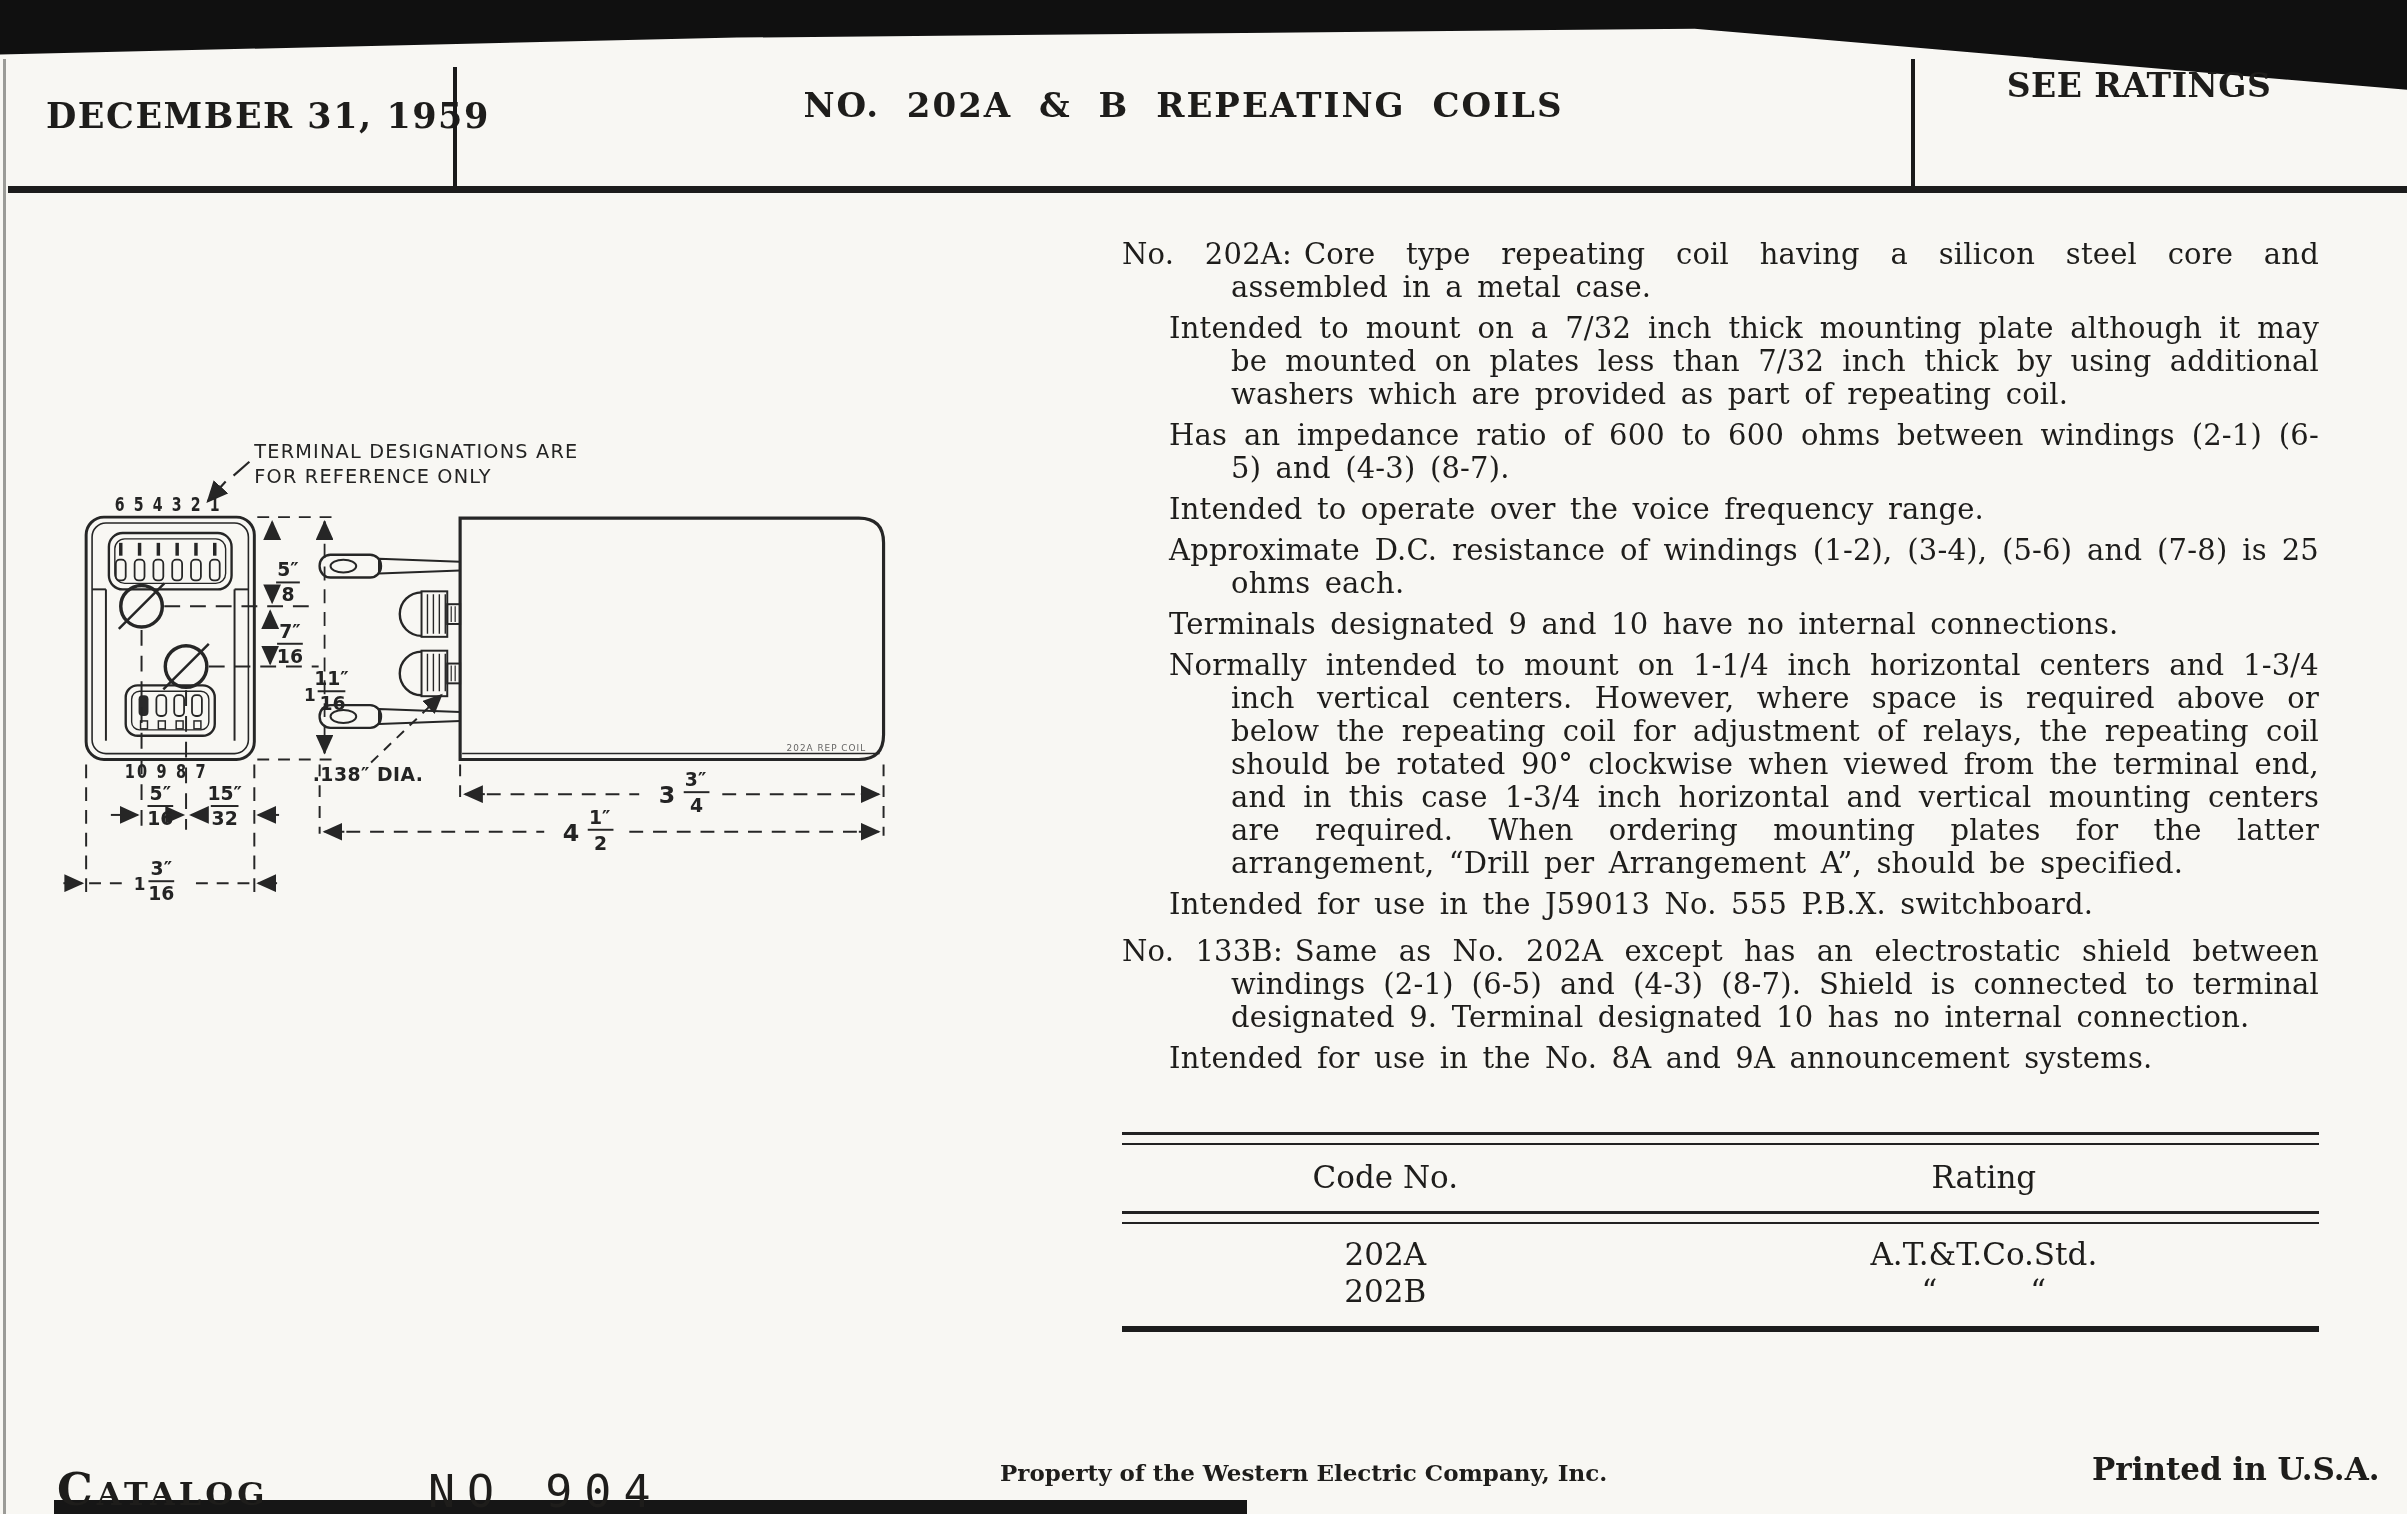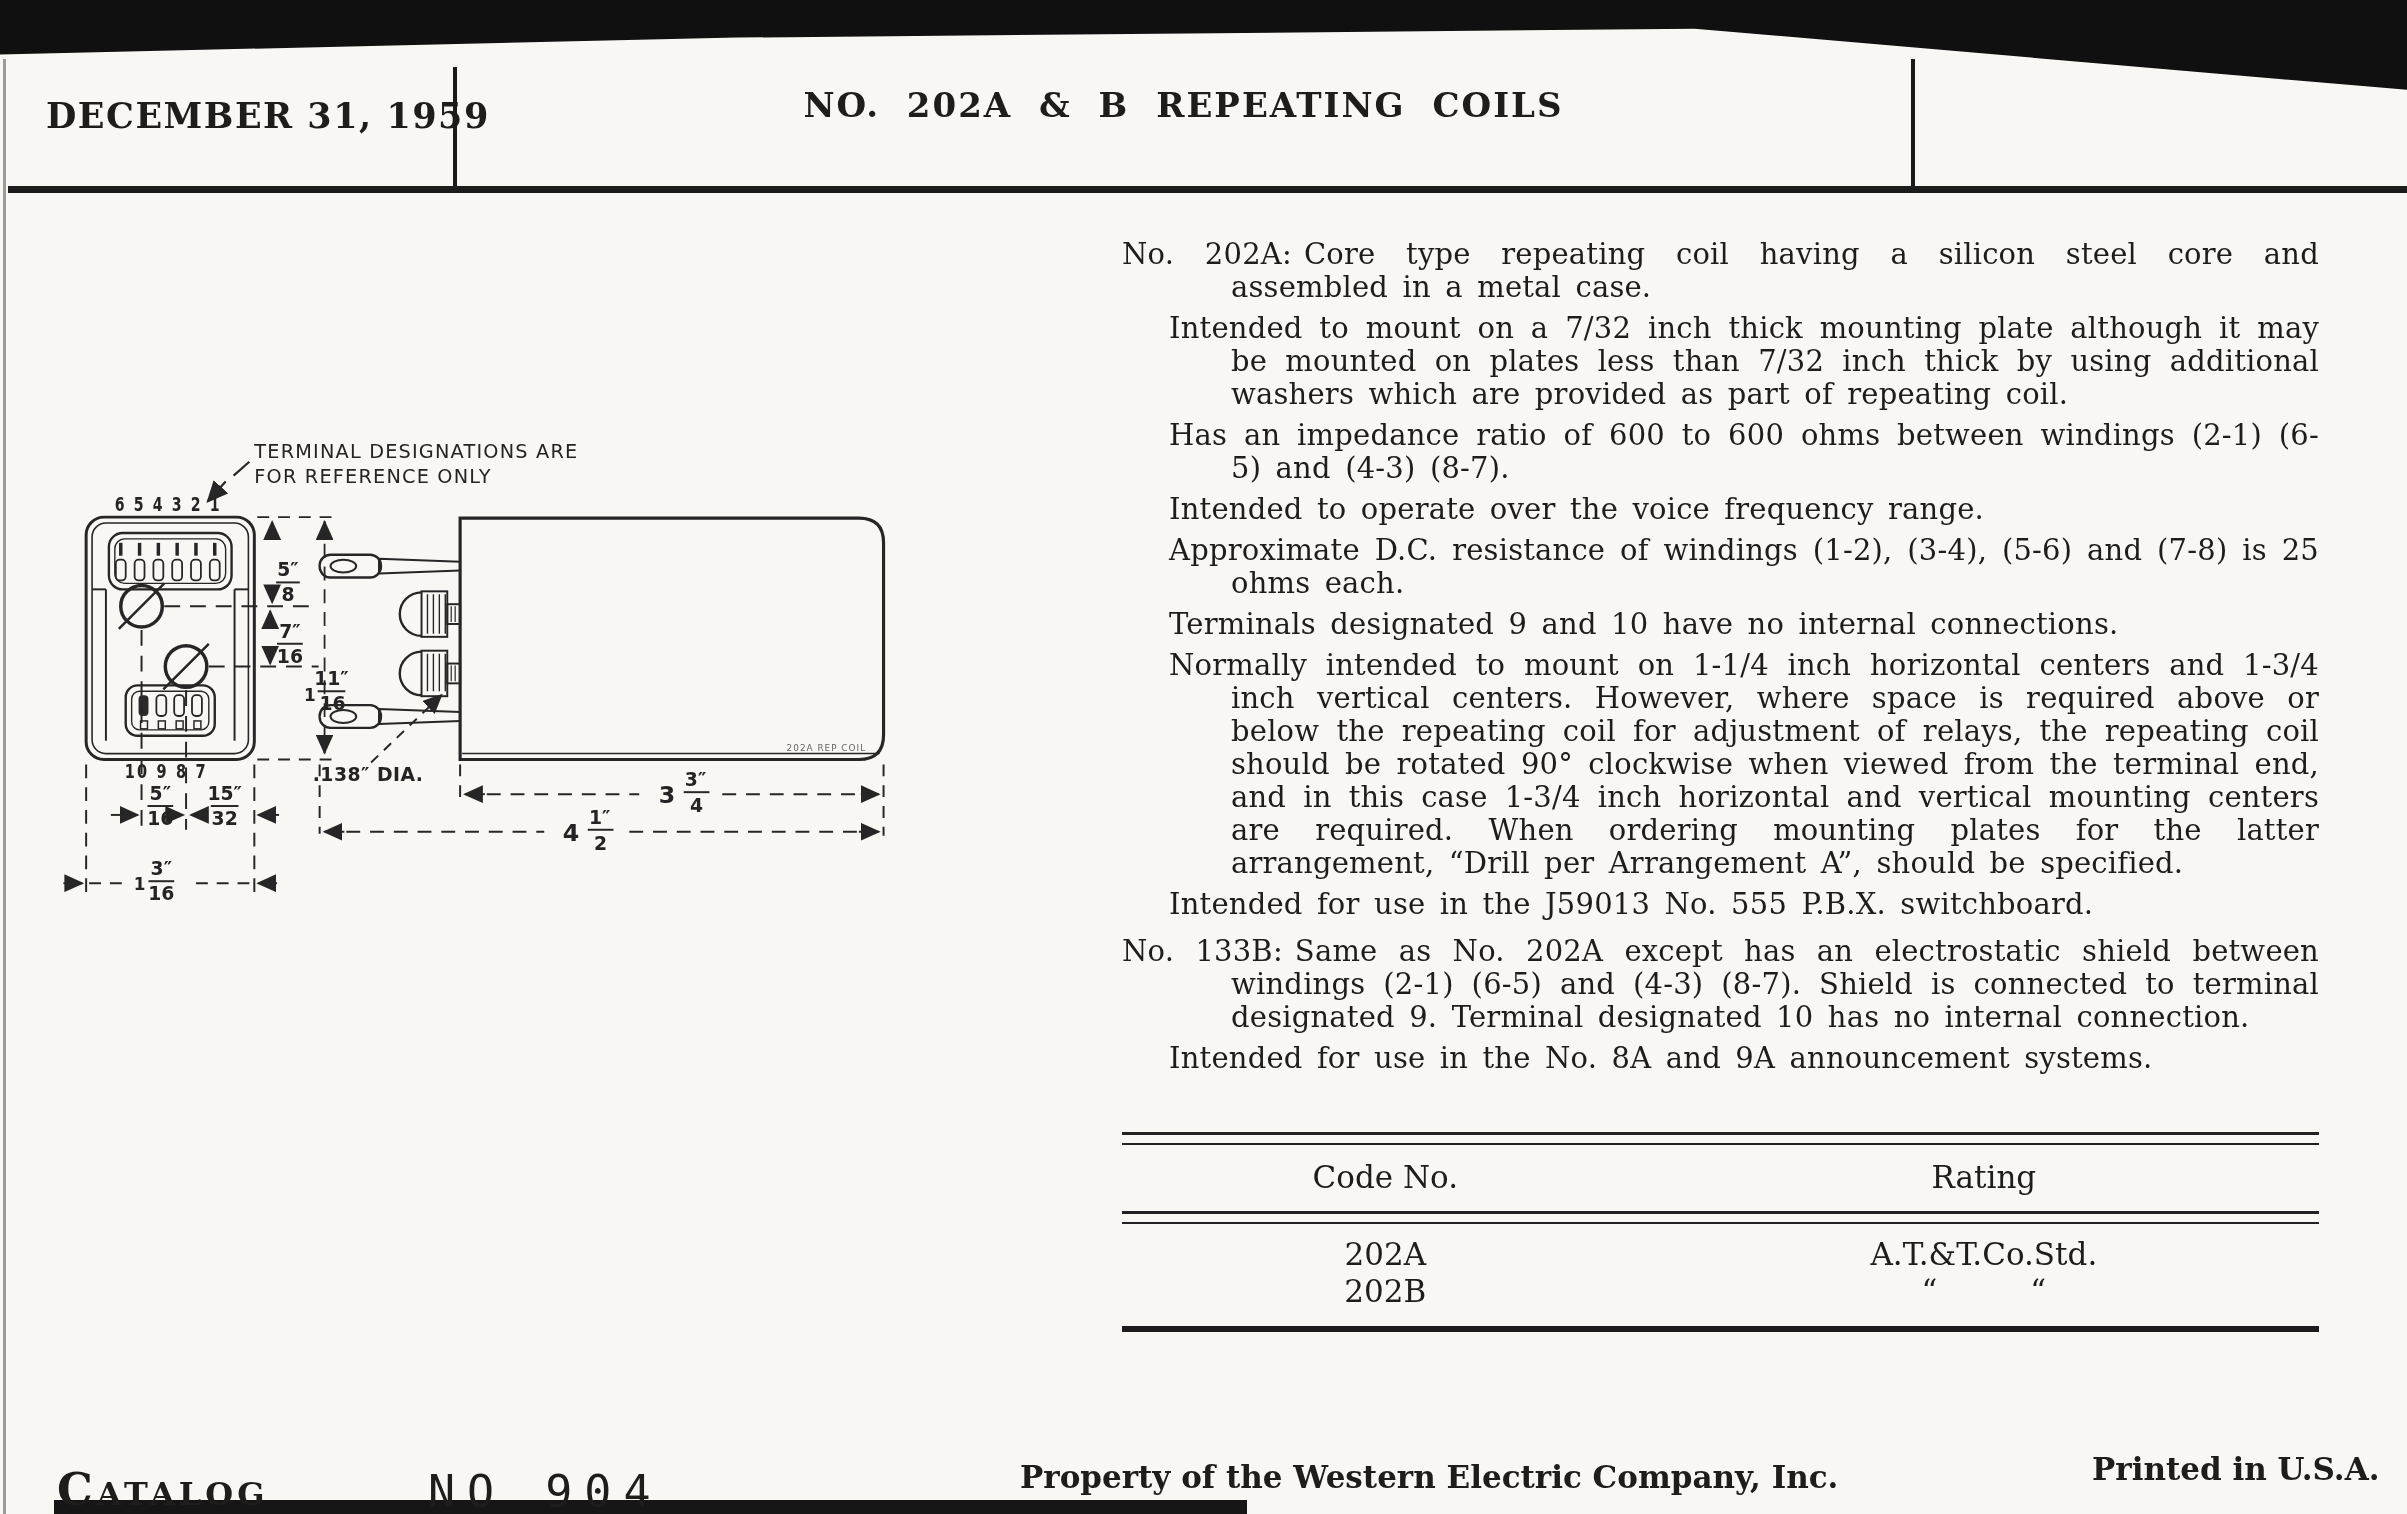--- a/index.html
+++ b/index.html
@@ -40,21 +40,21 @@
   .tc2{width:56%;text-align:center;}
   .thead .tc1,.thead .tc2{padding:14px 0 16px;}
   .tbody{padding-top:12px;}
   .tbody .trow{line-height:37px;}
   .ditto{white-space:pre;}
   
   .ft-catalog{position:absolute;left:57px;top:1463px;font-size:45px;font-weight:bold;
               font-variant:small-caps;letter-spacing:4px;}
   .ft-no{position:absolute;left:428px;top:1465px;font-family:"DejaVu Sans Mono","Liberation Mono",monospace;
          font-size:45px;letter-spacing:12px;white-space:pre;}
-  .ft-prop{position:absolute;left:1000px;top:1459px;font-size:31px;font-weight:bold;margin-left:20px;}
+  .ft-prop{position:absolute;left:1000px;top:1459px;font-size:23px;font-weight:bold;}
   .ft-print{position:absolute;left:2092px;top:1451px;font-size:31px;font-weight:bold;}
   
   .diagram{position:absolute;left:59px;top:436px;}
   .diagram text{fill:#242424;font-family:"DejaVu Sans","Liberation Sans",sans-serif;}
   .dnote{font-size:19.5px;letter-spacing:1.2px;font-weight:500;}
   .dnum{font-size:20px;font-weight:bold;letter-spacing:3px;}
   .dfrac{font-size:19px;font-weight:bold;text-anchor:middle;}
   .dpre{font-size:17px;font-weight:bold;text-anchor:middle;}
   .dpre-lg{font-size:24px;font-weight:bold;text-anchor:middle;}
   .ddia{font-size:19px;font-weight:bold;letter-spacing:.5px;}
@@ -67,20 +67,21 @@
 <div class="page">
 
   <div class="scan-top"></div>
   <div class="scan-right"></div>
   <div class="scan-bottom"></div>
   <div class="scan-left"></div>
 
   <div class="hdr-date">DECEMBER 31, 1959</div>
   <div class="hdr-title">NO. 202A &amp; B REPEATING COILS</div>
   <div class="hdr-note">
+    <div>SEE RATINGS</div>
   </div>
   <div class="hdr-div l"></div>
   <div class="hdr-div r"></div>
   <div class="hdr-rule"></div>
 
   <svg class="diagram" width="1010" height="465" viewBox="0 0 1020 470">
     <defs>
       <marker id="arw" markerWidth="11" markerHeight="9" refX="9" refY="4.5" orient="auto">
         <path d="M0,0 L10,4.5 L0,9 z" fill="#262626"></path>
       </marker>

